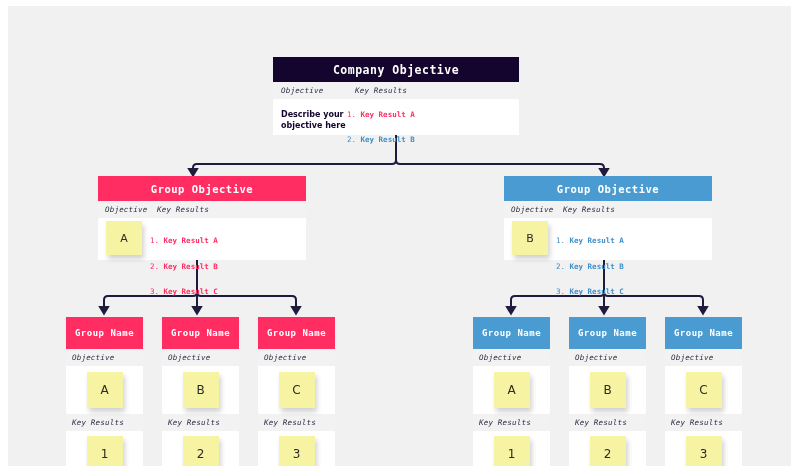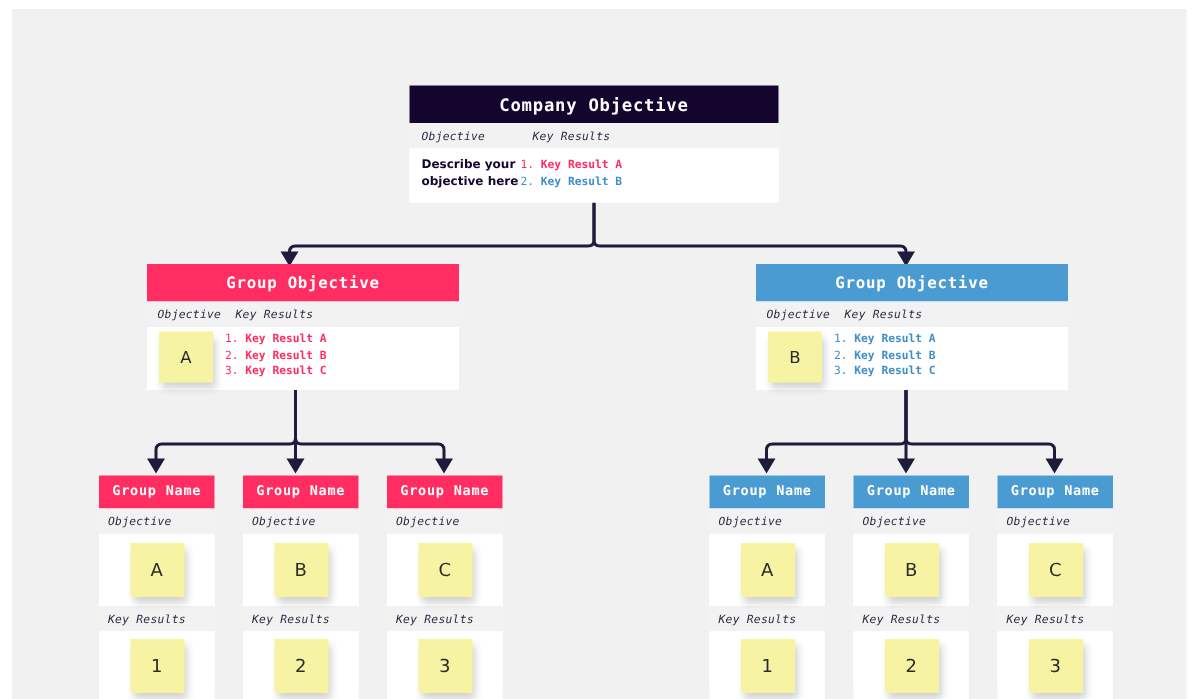--- a/index.html
+++ b/index.html
@@ -37,21 +37,21 @@
     font-weight: bold;
     letter-spacing: 0.5px;
     display: flex;
     align-items: center;
     justify-content: center;
     box-sizing: border-box;
   }
   .bar-company { background: #14052f; font-size: 11.5px; height: 25px; }
   .bar-pink    { background: #ff2d62; font-size: 10.5px; height: 25px; }
   .bar-blue    { background: #4a9bd1; font-size: 10.5px; height: 25px; }
-  .bar-leaf    { font-size: 9px; height: 22px; }
+  .bar-leaf    { font-size: 9px; height: 32px; }
 
   
   .labelrow {
     display: flex;
     background: #f2f2f2;
     height: 17px;
     align-items: center;
     box-sizing: border-box;
   }
   .labelrow .lbl {
@@ -78,20 +78,21 @@
     box-shadow: 2px 4px 5px rgba(0,0,0,0.18);
   }
 
   
   .krlist { padding-top: 2px; }
   .kritem {
     font-size: 7.5px;
     line-height: 10.5px;
     font-weight: bold;
     white-space: nowrap;
+    margin-top: 15px;
   }
   .kritem .num { font-weight: normal; }
   .kr-pink { color: #ff2d62; }
   .kr-blue { color: #3f8fc9; }
 
   .obj-text {
     font-family: "DejaVu Sans", "Liberation Sans", sans-serif;
     font-weight: bold;
     font-size: 8px;
     line-height: 11px;
@@ -134,21 +135,21 @@
   </svg>
 
   <div class="node" style="left:265px; top:51px; width:246px;">
     <div class="bar bar-company">Company Objective</div>
 
     <div class="labelrow">
       <div class="lbl" style="width:74px; padding-left:8px;">Objective</div>
       <div class="lbl">Key Results</div>
     </div>
 
-    <div class="bodyrow" style="height:36px; padding-top:5px;">
+    <div class="bodyrow" style="height:36px; padding-top:5px;align-items:center;">
       <div style="width:74px; padding-left:8px; box-sizing:border-box;">
         <div class="obj-text">Describe your</div>
         <div class="obj-text">objective here</div>
       </div>
       <div class="krlist" style="padding-top:1px;">
         <div class="kritem kr-pink">
           <span class="num">1.</span>
           <span>Key Result A</span>
         </div>
         <div class="kritem kr-blue">

